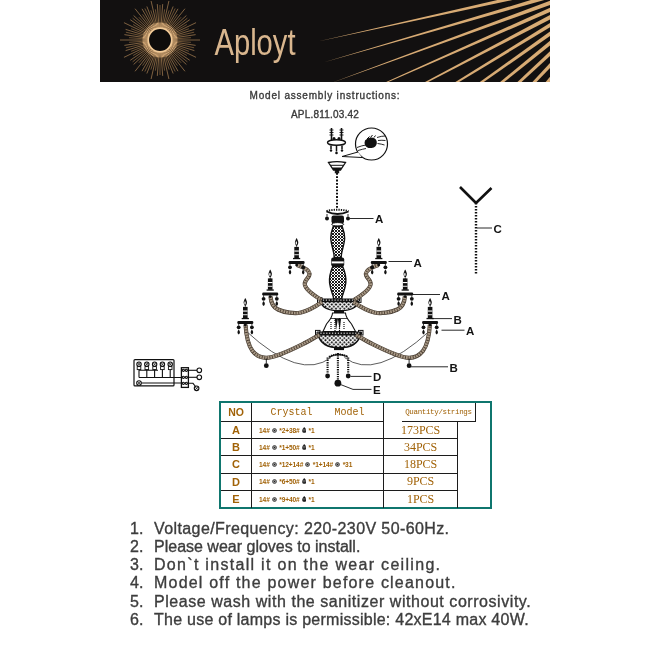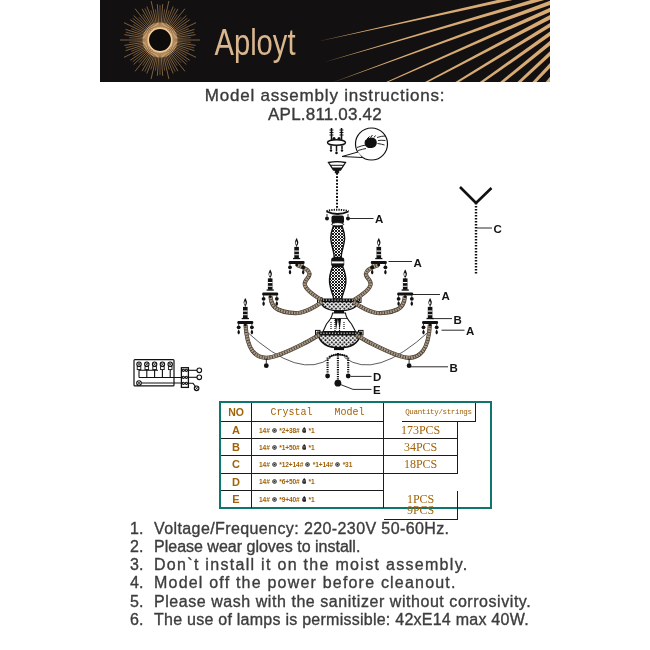--- a/index.html
+++ b/index.html
@@ -2,21 +2,21 @@
 <html><head>
 <meta charset="utf-8">
 <style>
   html,body{margin:0;padding:0;}
   body{width:650px;height:650px;position:relative;background:#fff;overflow:hidden;
        font-family:"Liberation Sans",sans-serif;-webkit-font-smoothing:antialiased;
        will-change:transform;}
   #page{position:absolute;left:0;top:0;width:650px;height:650px;}
   .abs{position:absolute;}
   #title{left:0;top:88px;width:650px;text-align:center;color:#3a3a3a;
-         font-size:17px;line-height:15px;-webkit-text-stroke:0.35px #3a3a3a;}
+         font-size:10px;line-height:15px;-webkit-text-stroke:0.35px #3a3a3a;}
   #title .l1{letter-spacing:0.8px;}
   #title .l2{margin-top:3.5px;letter-spacing:0.2px;}
   
   #tbl{left:219px;top:401px;width:273px;height:108px;border:2px solid #0f766e;
        box-sizing:border-box;color:#a16207;}
   #tbl .cell{position:absolute;box-sizing:border-box;border-right:1px solid #1c1c1c;
        border-bottom:1px solid #1c1c1c;display:flex;align-items:center;justify-content:center;}
   .mono{font-family:"Liberation Mono",monospace;}
   .serif{font-family:"Liberation Serif",serif;}
   
@@ -532,21 +532,21 @@
       </div>
       <div class="cell " style="left: 31px; top: 70.6px; width: 132.2px; height: 17.2px; justify-content: flex-start; padding-left: 7px;">
         <span style="font-size:6.6px;font-weight:bold;white-space:nowrap;letter-spacing:-0.1px">14# <svg width="5" height="5" viewBox="0 0 10 10" style="margin:0 0.5px">
             <circle cx="5" cy="5" r="4.2" fill="none" stroke="#111" stroke-width="1.1"></circle>
             <path d="M5,0.8 V9.2 M0.8,5 H9.2 M2,2 L8,8 M8,2 L2,8" stroke="#111" stroke-width="1"></path>
           </svg> *6+50# <svg width="4.5" height="5.8" viewBox="0 0 8 10" style="margin:0 0.5px">
             <path d="M4,0.5 C6.5,3 7.5,5.5 7.5,7 A3.5,3 0 0 1 0.5,7 C0.5,5.5 1.5,3 4,0.5 Z" fill="#222" stroke="#111" stroke-width="0.6"></path>
             <path d="M1.5,4.5 h5 M1.2,6.5 h5.6" stroke="#fff" stroke-width="0.5"></path>
           </svg> *1</span>
       </div>
-      <div class="cell " style="left: 163.2px; top: 70.6px; width: 73.8px; height: 17.2px; margin-top: 29px;">
+      <div class="cell " style="left: 163.2px; top: 70.6px; width: 73.8px; height: 17.2px;">
         <span class="serif" style="font-size:12px">9PCS</span>
       </div>
       <div class="cell " style="left: 0px; top: 87.8px; width: 31px; height: 17.2px; border-bottom: none;">
         <b style="font-size:11px">E</b>
       </div>
       <div class="cell " style="left: 31px; top: 87.8px; width: 132.2px; height: 17.2px; justify-content: flex-start; padding-left: 7px; border-bottom: none;">
         <span style="font-size:6.6px;font-weight:bold;white-space:nowrap;letter-spacing:-0.1px">14# <svg width="5" height="5" viewBox="0 0 10 10" style="margin:0 0.5px">
             <circle cx="5" cy="5" r="4.2" fill="none" stroke="#111" stroke-width="1.1"></circle>
             <path d="M5,0.8 V9.2 M0.8,5 H9.2 M2,2 L8,8 M8,2 L2,8" stroke="#111" stroke-width="1"></path>
           </svg> *9+40# <svg width="4.5" height="5.8" viewBox="0 0 8 10" style="margin:0 0.5px">
@@ -563,21 +563,21 @@
       <div class="li" style="top: 519.5px;">
         <span class="n" style="left:130px;right:auto">1.</span>
         <span class="t" style="left:154px;letter-spacing:0.4px">Voltage/Frequency: 220-230V 50-60Hz.</span>
       </div>
       <div class="li" style="top: 537.8px;">
         <span class="n" style="left:130px;right:auto">2.</span>
         <span class="t" style="left:154px;letter-spacing:0px">Please wear gloves to install.</span>
       </div>
       <div class="li" style="top: 556.1px;">
         <span class="n" style="left:130px;right:auto">3.</span>
-        <span class="t" style="left:154px;letter-spacing:1.3px">Don`t install it on the moist assembly.</span>
+        <span class="t" style="left:154px;letter-spacing:1.3px">Don`t install it on the wear ceiling.</span>
       </div>
       <div class="li" style="top: 574.4px;">
         <span class="n" style="left:130px;right:auto">4.</span>
         <span class="t" style="left:154px;letter-spacing:1.2px">Model off the power before cleanout.</span>
       </div>
       <div class="li" style="top: 592.7px;">
         <span class="n" style="left:130px;right:auto">5.</span>
         <span class="t" style="left:154px;letter-spacing:0.55px">Please wash with the sanitizer without corrosivity.</span>
       </div>
       <div class="li" style="top: 611px;">

